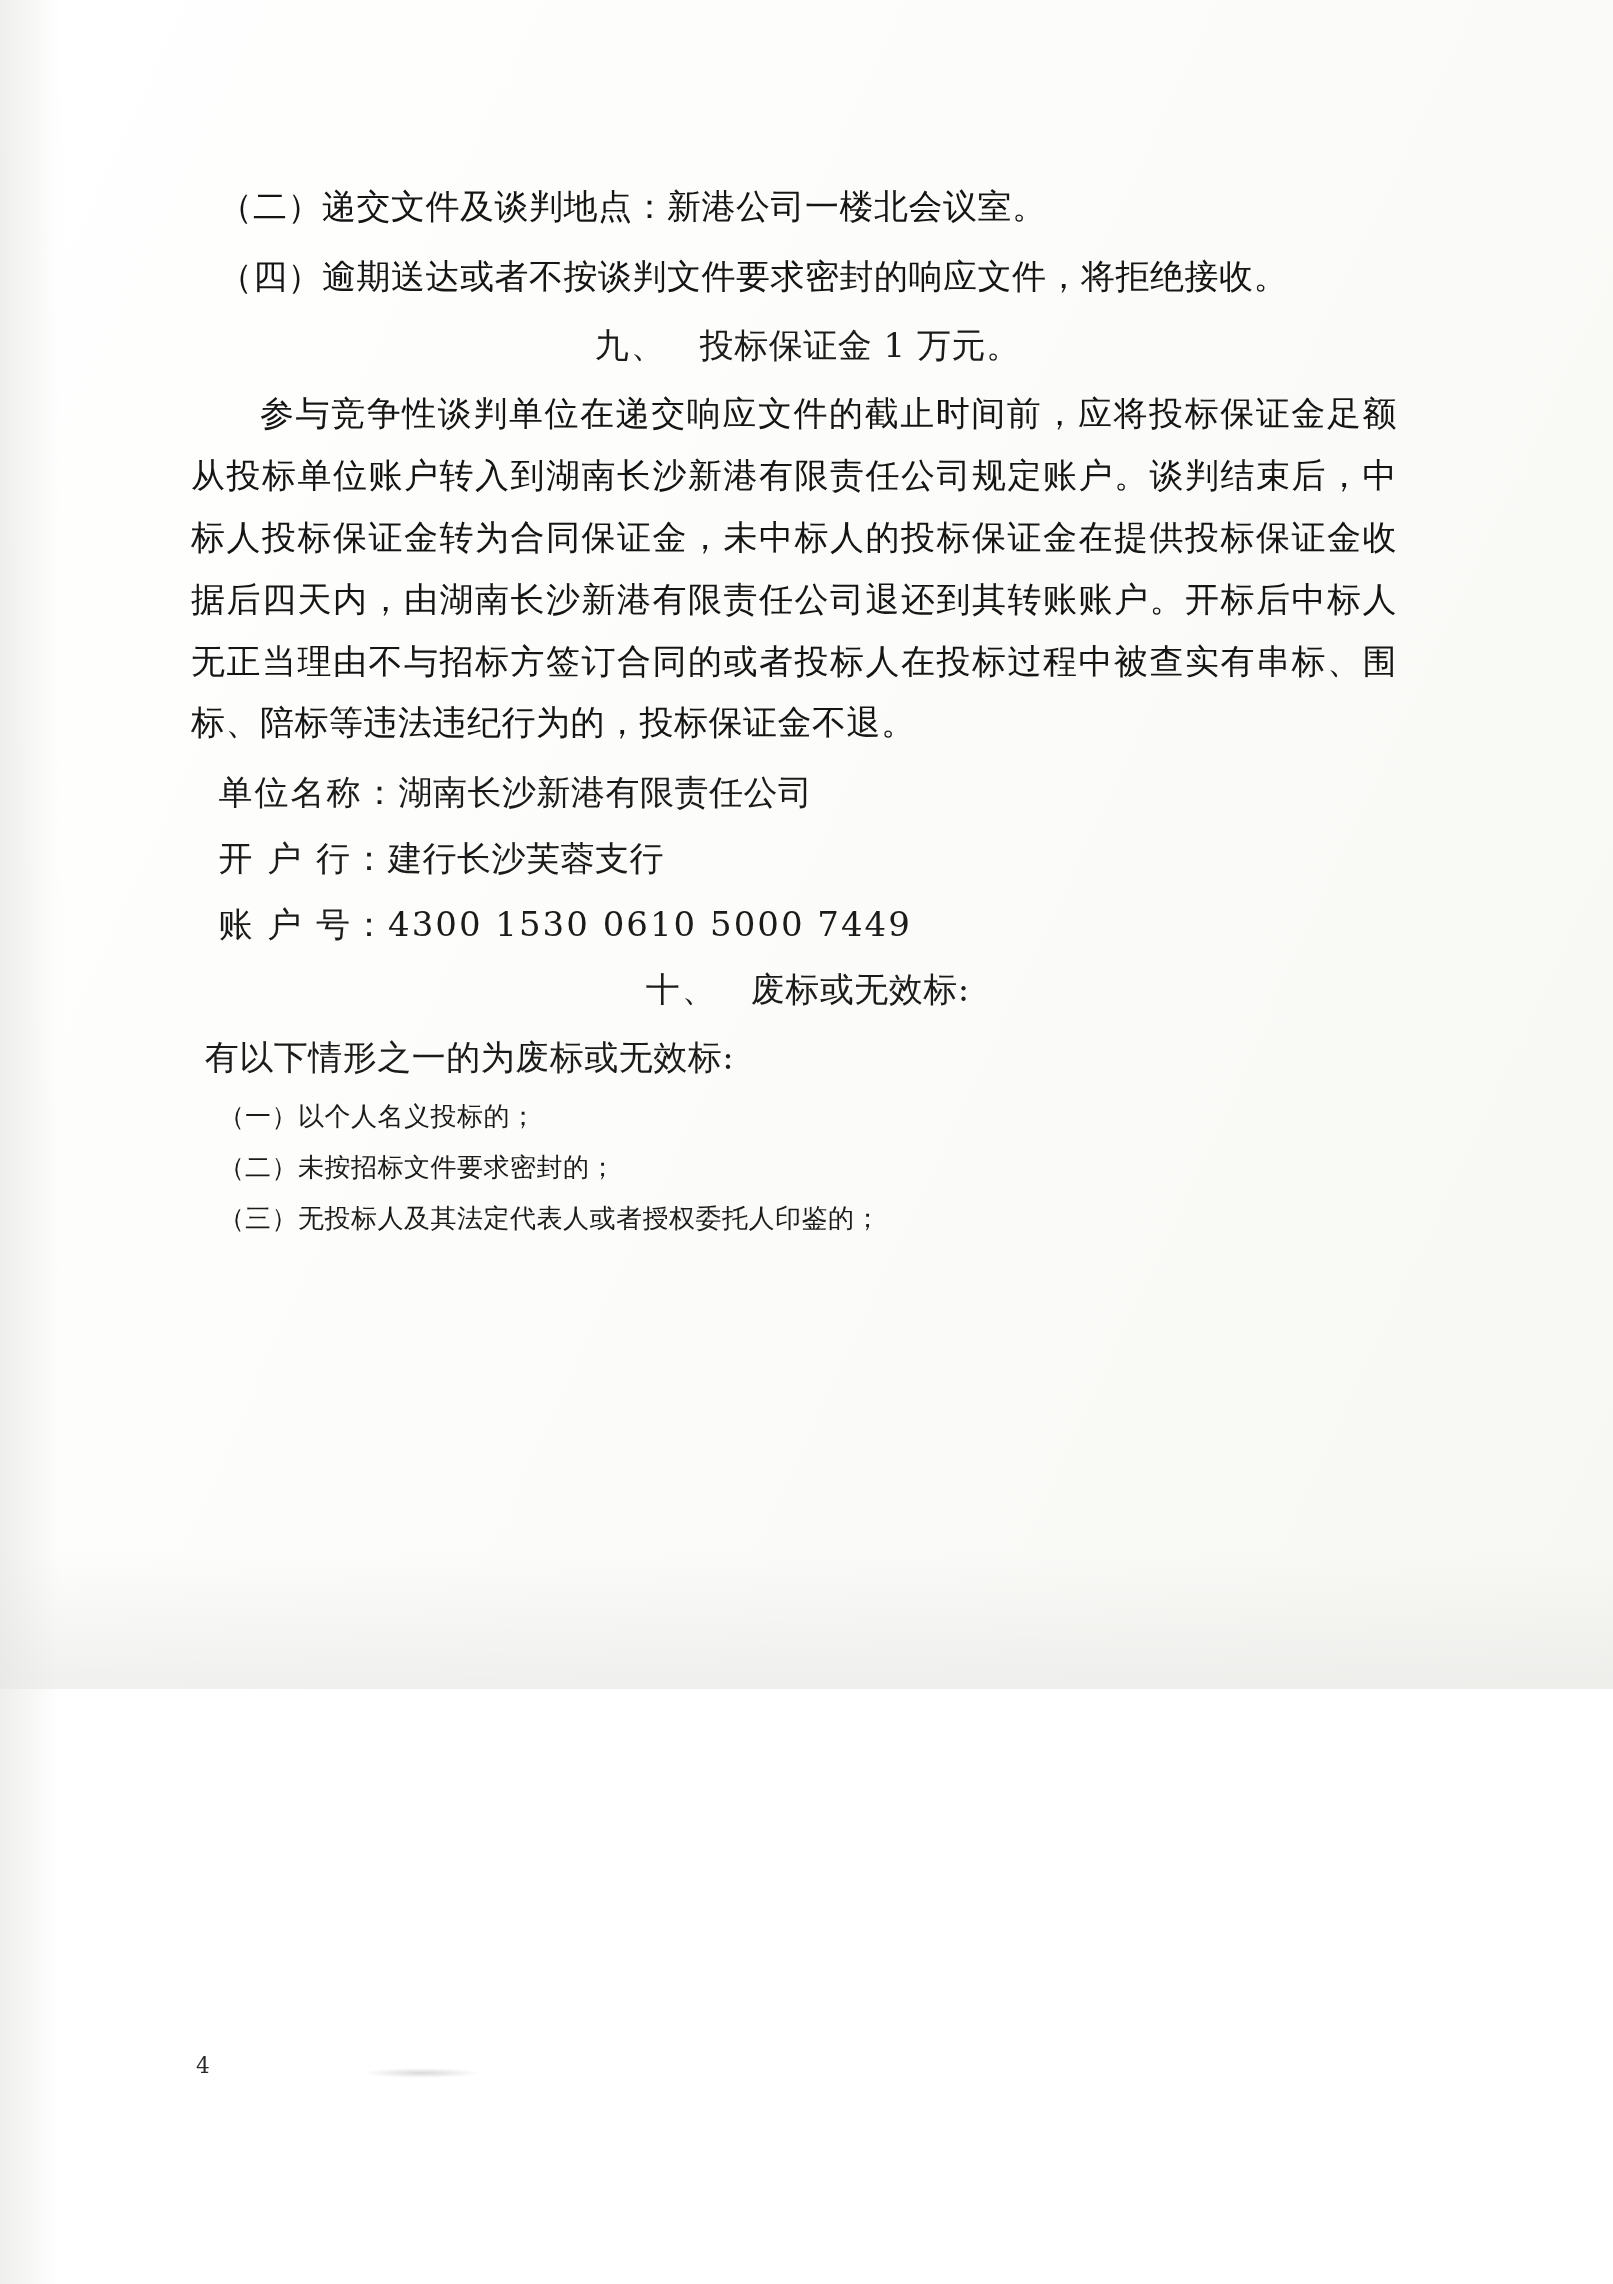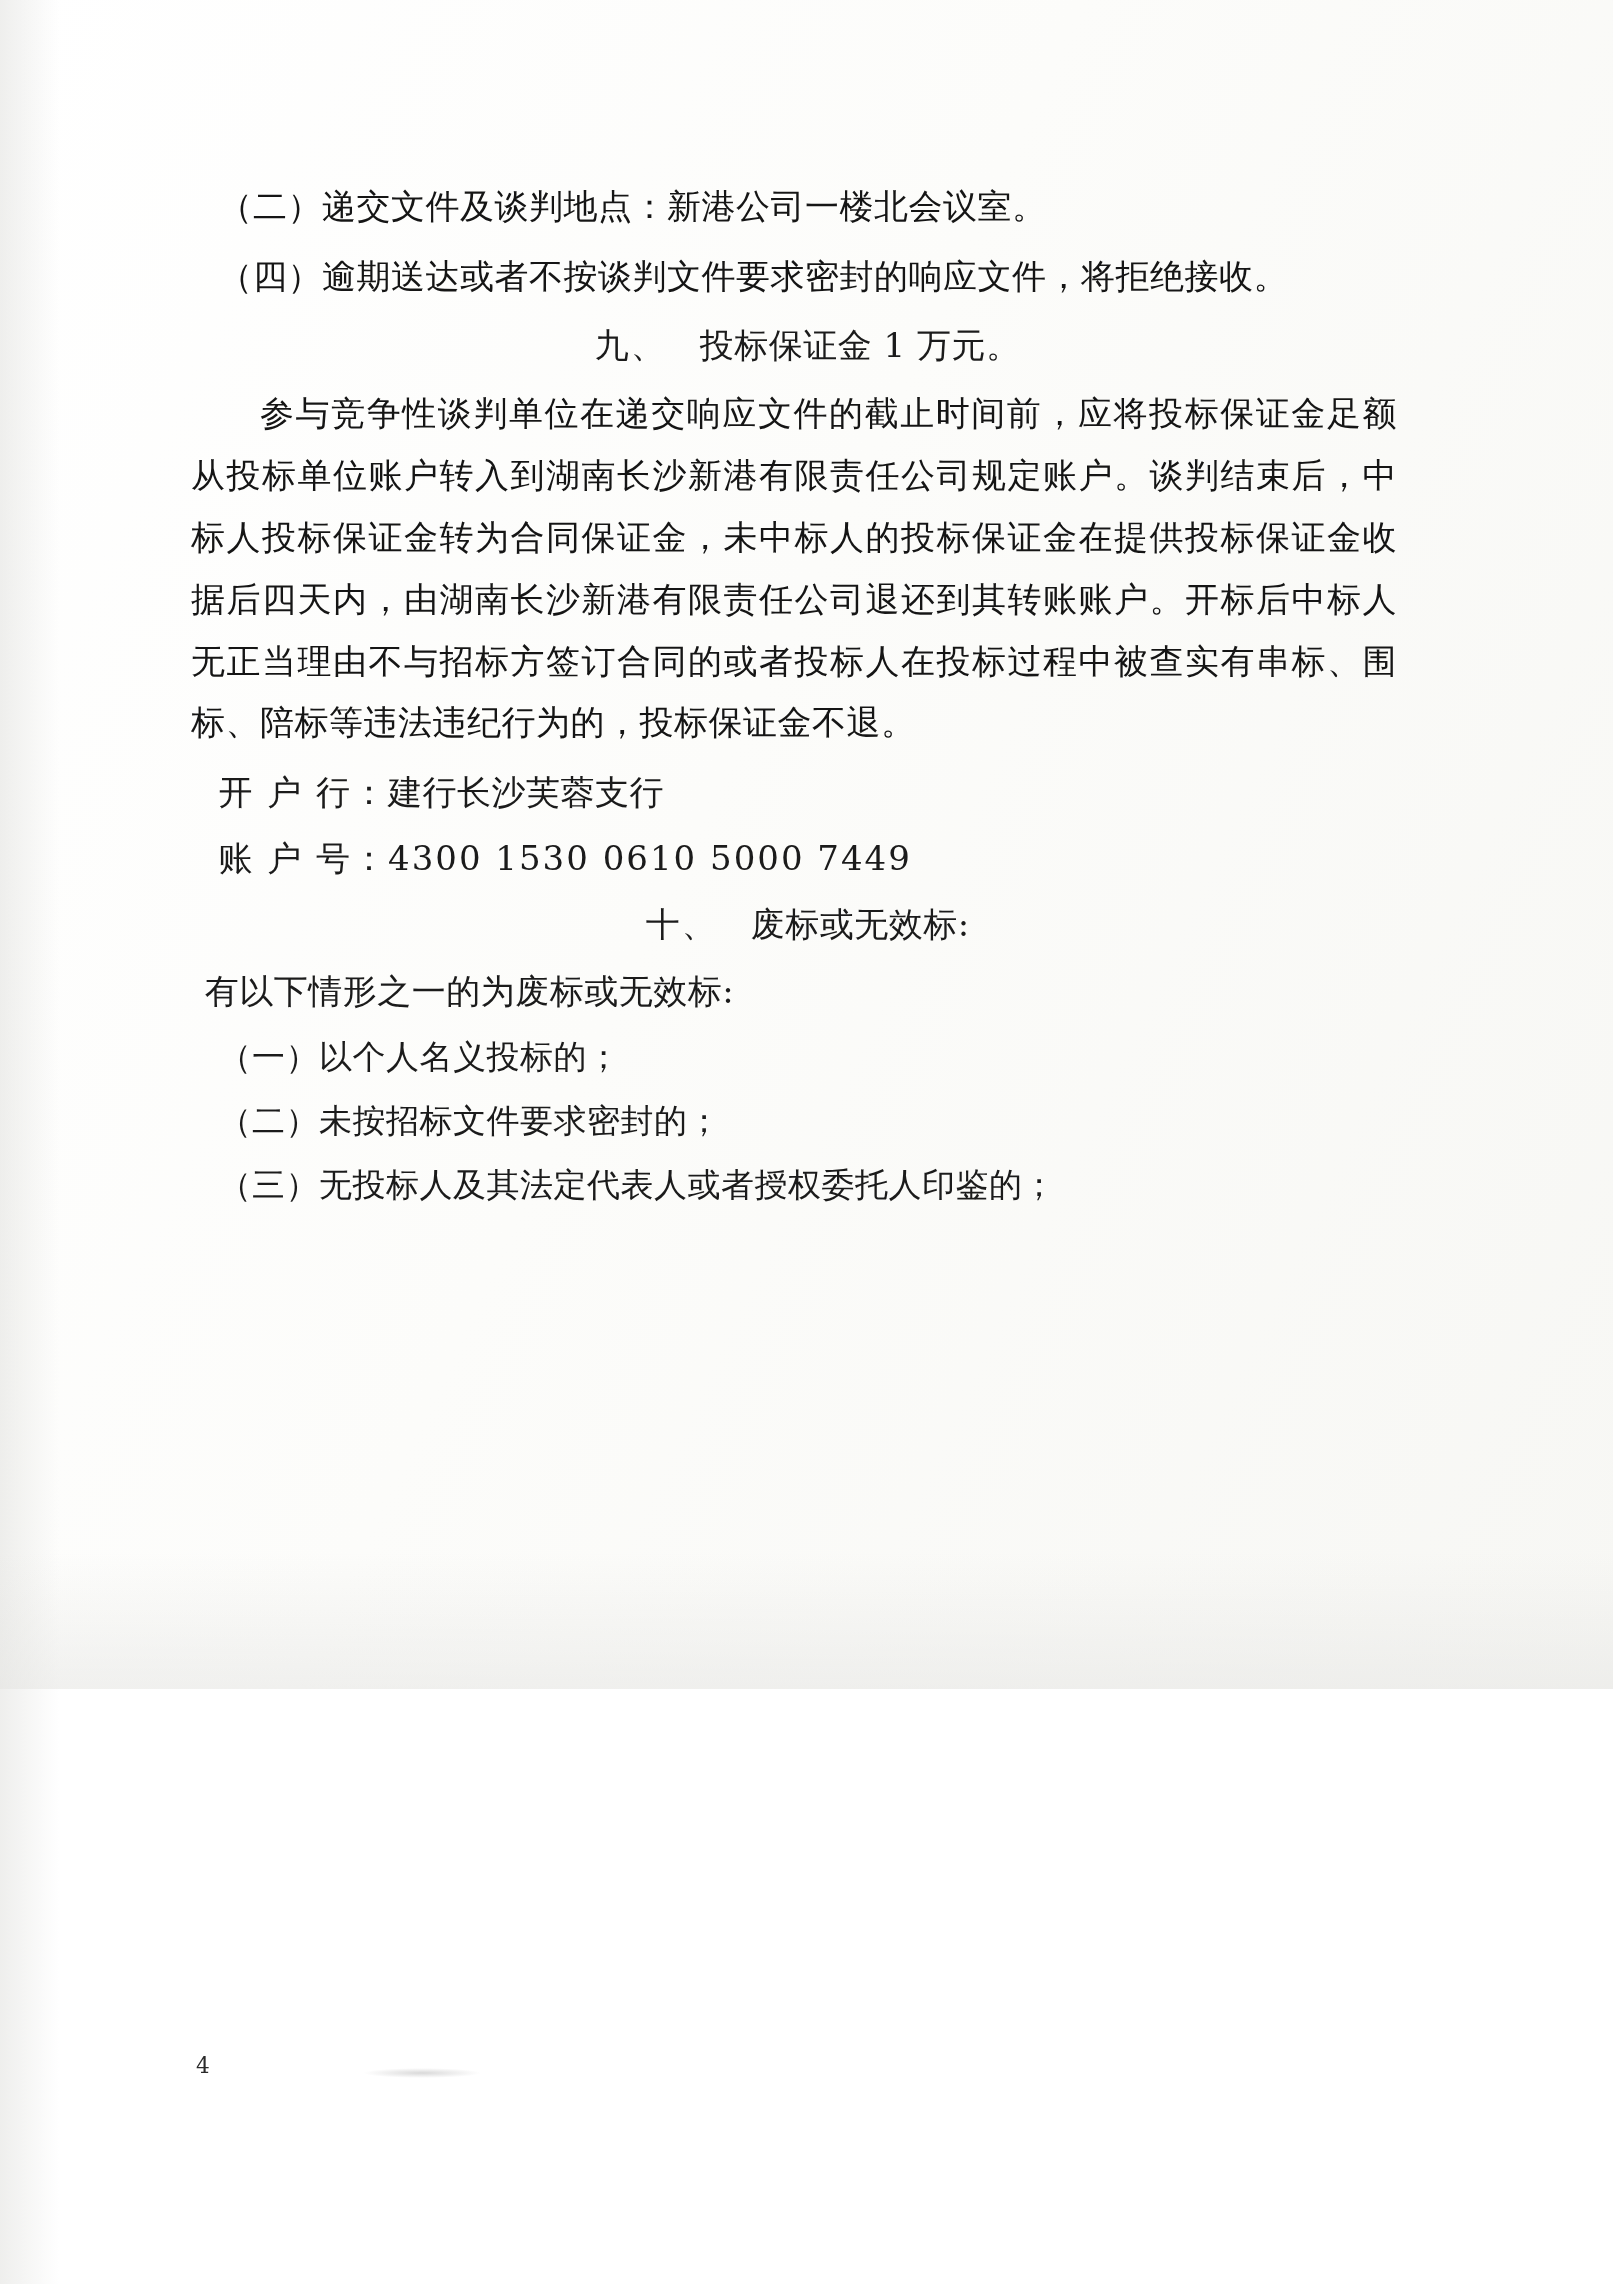--- a/index.html
+++ b/index.html
@@ -73,21 +73,21 @@
     padding-left: 27.4px;
     letter-spacing: 0.5px;
   }
   .bank-line .label {
     letter-spacing: 2px;
   }
   .acct-no {
     letter-spacing: 2px;
   }
   .list-item {
-    font-size: 33px;
+    font-size: 26px;
     line-height: 1.82;
     margin: 0 0 3.9px 0;
     padding-left: 27.4px;
     letter-spacing: 0.5px;
   }
   .sub-note {
     font-size: 34px;
     line-height: 1.82;
     margin: 0 0 3.9px 0;
     padding-left: 13.7px;
@@ -140,20 +140,23 @@
 
 
     <p class="para indent2">（四）逾期送达或者不按谈判文件要求密封的响应文件，将拒绝接收。</p>
 
     <p class="section-head">
       <span class="num">九、</span><span class="gap"></span><span>投标保证金 1 万元。</span>
     </p>
 
     <p class="para first-indent">参与竞争性谈判单位在递交响应文件的截止时间前，应将投标保证金足额从投标单位账户转入到湖南长沙新港有限责任公司规定账户。谈判结束后，中标人投标保证金转为合同保证金，未中标人的投标保证金在提供投标保证金收据后四天内，由湖南长沙新港有限责任公司退还到其转账账户。开标后中标人无正当理由不与招标方签订合同的或者投标人在投标过程中被查实有串标、围标、陪标等违法违纪行为的，投标保证金不退。</p>
 
+    <p class="bank-line">
+      <span class="label">单位名称：</span><span>湖南长沙新港有限责任公司</span>
+    </p>
 
     <p class="bank-line">
       <span class="label">开 户 行：</span><span>建行长沙芙蓉支行</span>
     </p>
 
     <p class="bank-line">
       <span class="label">账 户 号：</span><span class="acct-no">4300 1530 0610 5000 7449</span>
     </p>
 
     <p class="section-head">

